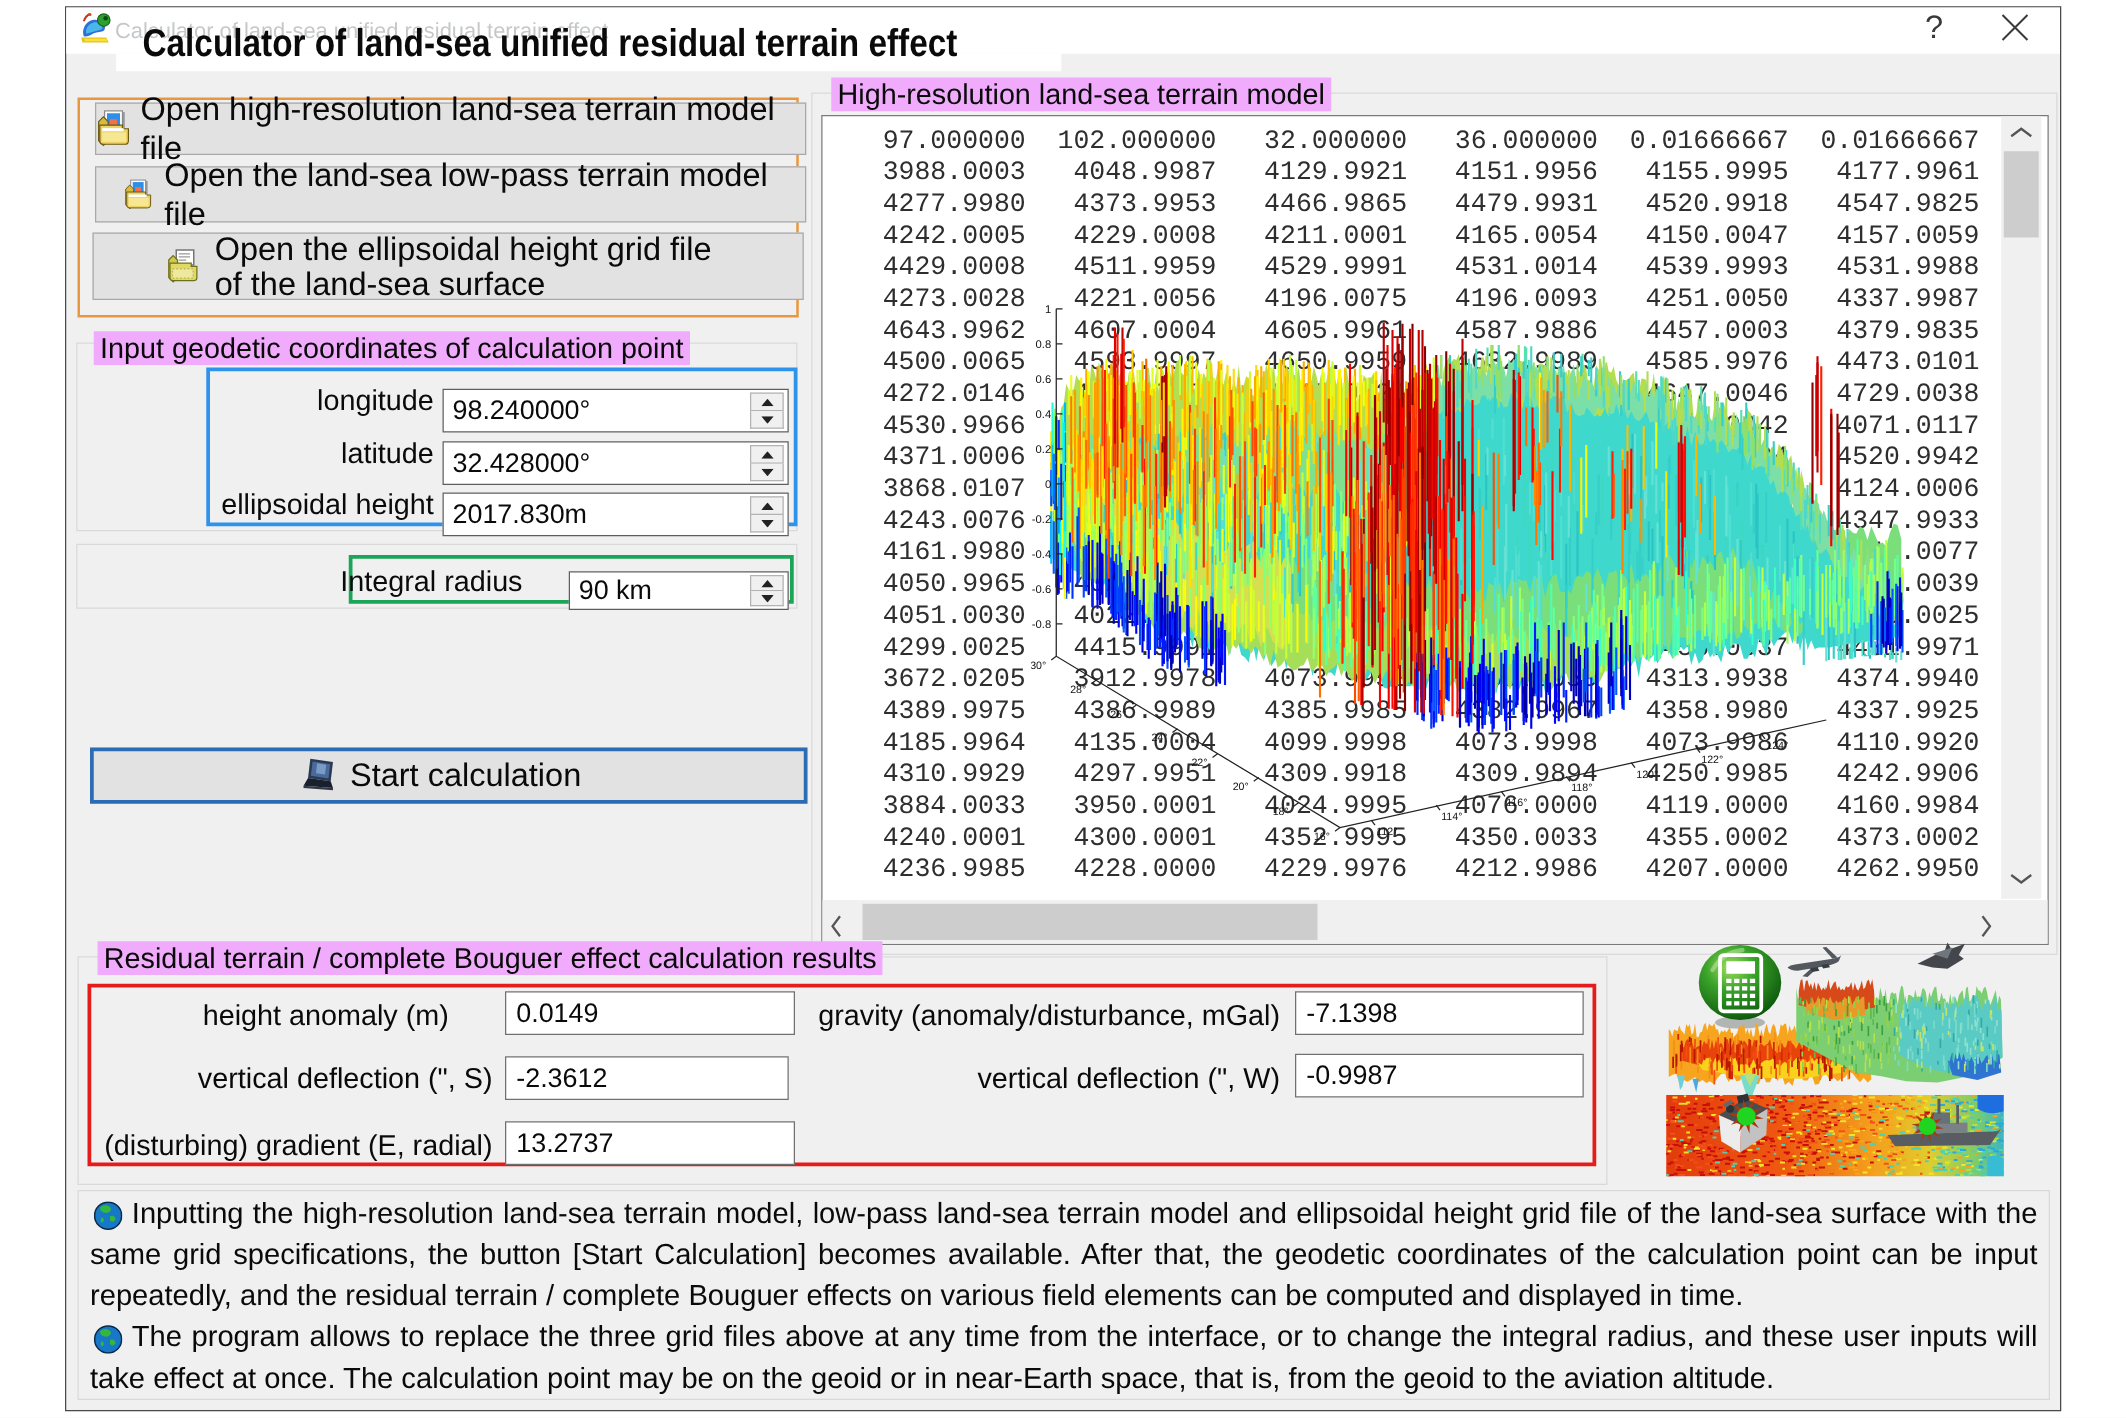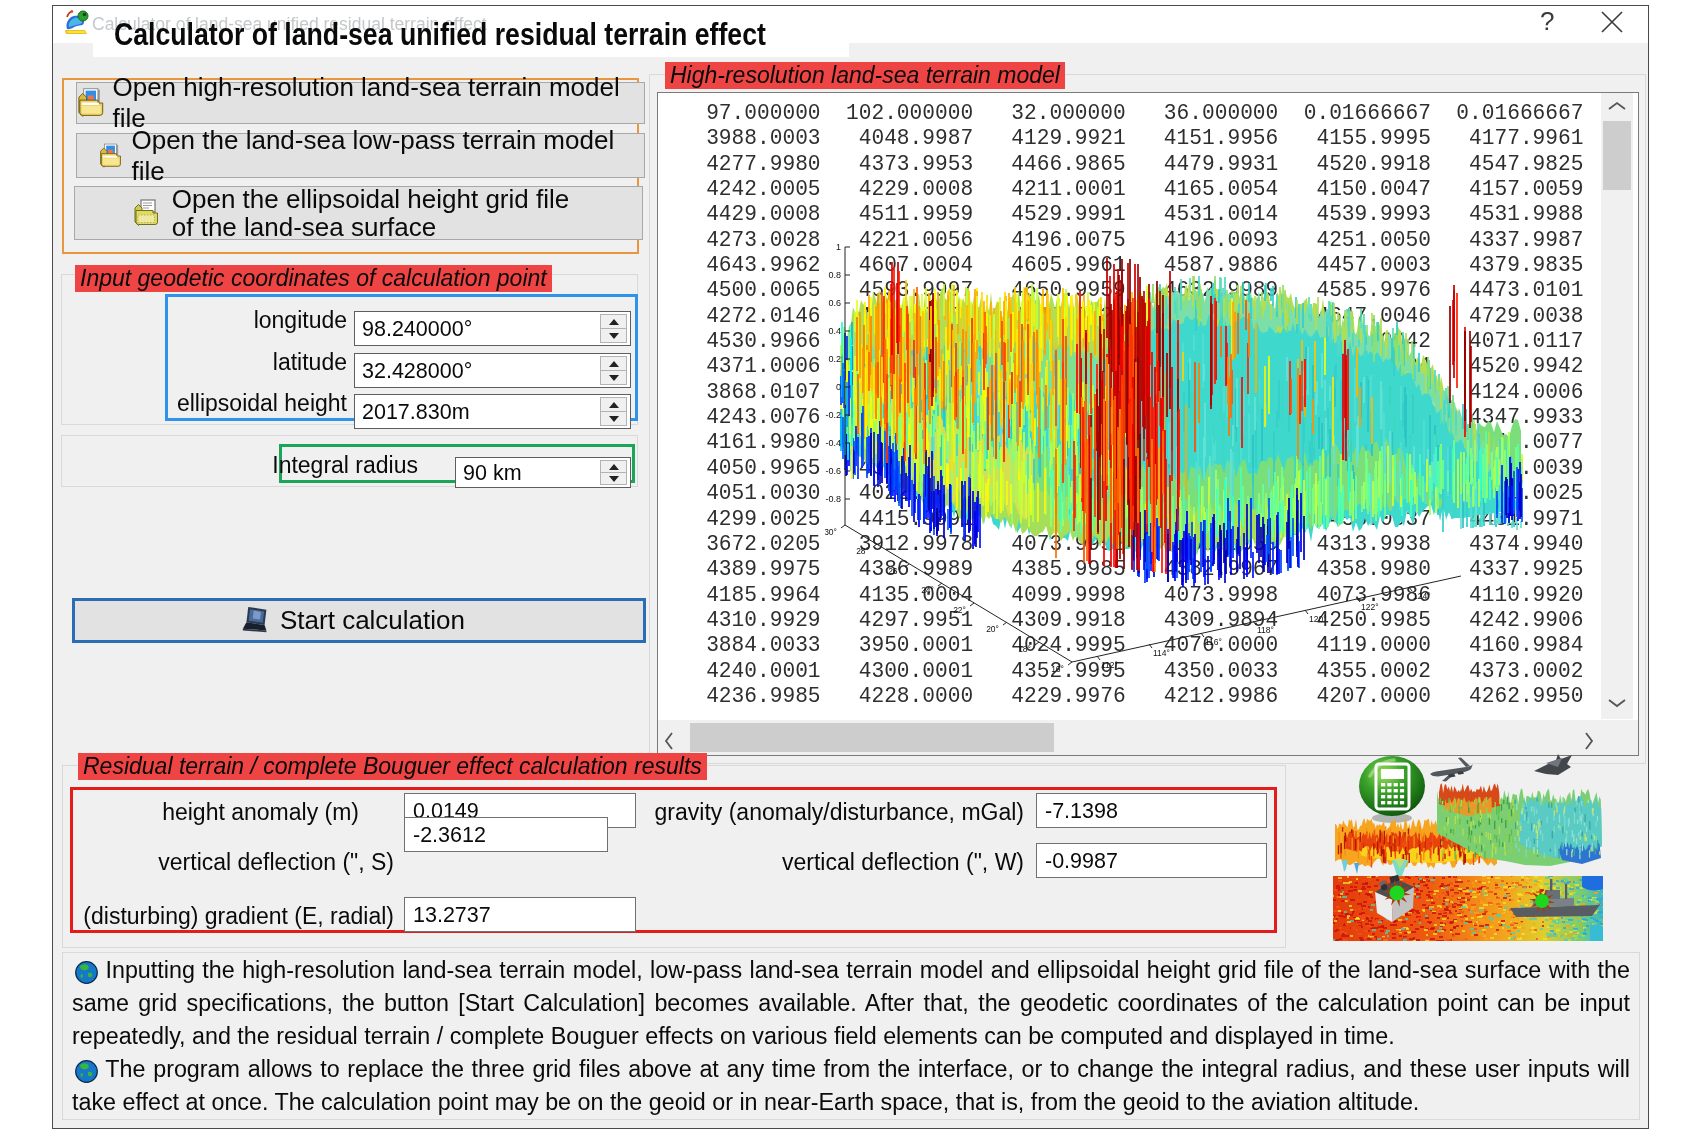--- a/index.html
+++ b/index.html
@@ -6,21 +6,21 @@
 .abs { position:absolute; }
 #win { left:52px; top:5px; width:1597px; height:1124px; border:1px solid #4a4a4a; background:#f0f0f0; }
 #titlebar { left:53px; top:6px; width:1595px; height:37px; background:#fff; }
 #whitestrip { left:93px; top:43px; width:756px; height:14px; background:#fff; }
 #graytitle { left:92px; top:14px; font-size:17.5px; color:#c5c8ca; white-space:nowrap; }
 #bigtitle { left:114px; top:19px; font-size:31px; line-height:1; font-weight:bold; color:#0a0a0a; white-space:nowrap; transform:scaleX(0.86); transform-origin:0 0; }
 #qmark { left:1540px; top:6px; font-size:26px; color:#3a3a3a; font-weight:400; }
 .btn { position:absolute; background:#e2e2e2; border:1px solid #a8a8a8; display:flex; align-items:center; justify-content:center; font-size:26px; color:#0a0a0a;margin-left:10px; }
 #orangebox { left:62px; top:78px; width:577px; height:176px; border:2px solid #e9973e; }
 .gb { position:absolute; border:1px solid #d9d9d9; }
-.gblabel { position:absolute; font-size:23px; color:#0a0a0a; background:#ef4444; padding:0 5px; white-space:nowrap;font-style:italic; }
+.gblabel { position:absolute; font-size:23px; color:#0a0a0a; background:#f0abfc; padding:0 5px; white-space:nowrap; }
 .bluebox { left:165px; top:294px; width:473px; height:127px; border:3px solid #2e93ea; position:absolute; }
 .greenbox { left:279px; top:444px; width:356px; height:39px; border:3px solid #1ba558; position:absolute; }
 .spinbox { position:absolute; background:#fff; border:1px solid #5e5e5e; font-size:21.5px; color:#0a0a0a;margin-top:10px; }
 .spinbox .val { position:absolute; left:7px; top:50%; transform:translateY(-50%); white-space:nowrap; }
 .spin { position:absolute; right:3px; top:2px; bottom:2px; width:27px; display:flex; flex-direction:column; }
 .sc { flex:1; background:#f0f0f0; border:1px solid #b3b3b3; display:flex; align-items:center; justify-content:center; }
 .sc + .sc { border-top:none; }
 .rlabel { position:absolute; font-size:23px; color:#0a0a0a; white-space:nowrap; text-align:right; }
 #redbox { left:70px; top:787px; width:1207px; height:146px; border:3px solid #e51c1c; position:absolute; }
 .field { position:absolute; background:#fff; border:1px solid #707070; font-size:21.5px; color:#0a0a0a; }
@@ -945,21 +945,21 @@
 <div id="redbox"></div>
 <div class="rlabel" style="right:1342px;top:799px">height anomaly (m)</div>
 <div class="field" style="left:404px;top:793px;width:232px;height:35px">
       <span>0.0149</span>
     </div>
 <div class="rlabel" style="right:677px;top:799px">gravity (anomaly/disturbance, mGal)</div>
 <div class="field" style="left:1036px;top:793px;width:231px;height:35px">
       <span>-7.1398</span>
     </div>
 <div class="rlabel" style="right:1307px;top:849px">vertical deflection (", S)</div>
-<div class="field" style="left:404px;top:817px;width:204px;height:35px">
+<div class="field" style="left:404px;top:845px;width:227px;height:35px">
       <span>-2.3612</span>
     </div>
 <div class="rlabel" style="right:677px;top:849px">vertical deflection (", W)</div>
 <div class="field" style="left:1036px;top:843px;width:231px;height:35px">
       <span>-0.9987</span>
     </div>
 <div class="rlabel" style="right:1307px;top:903px">(disturbing) gradient (E, radial)</div>
 <div class="field" style="left:404px;top:897px;width:232px;height:35px">
       <span>13.2737</span>
     </div>

